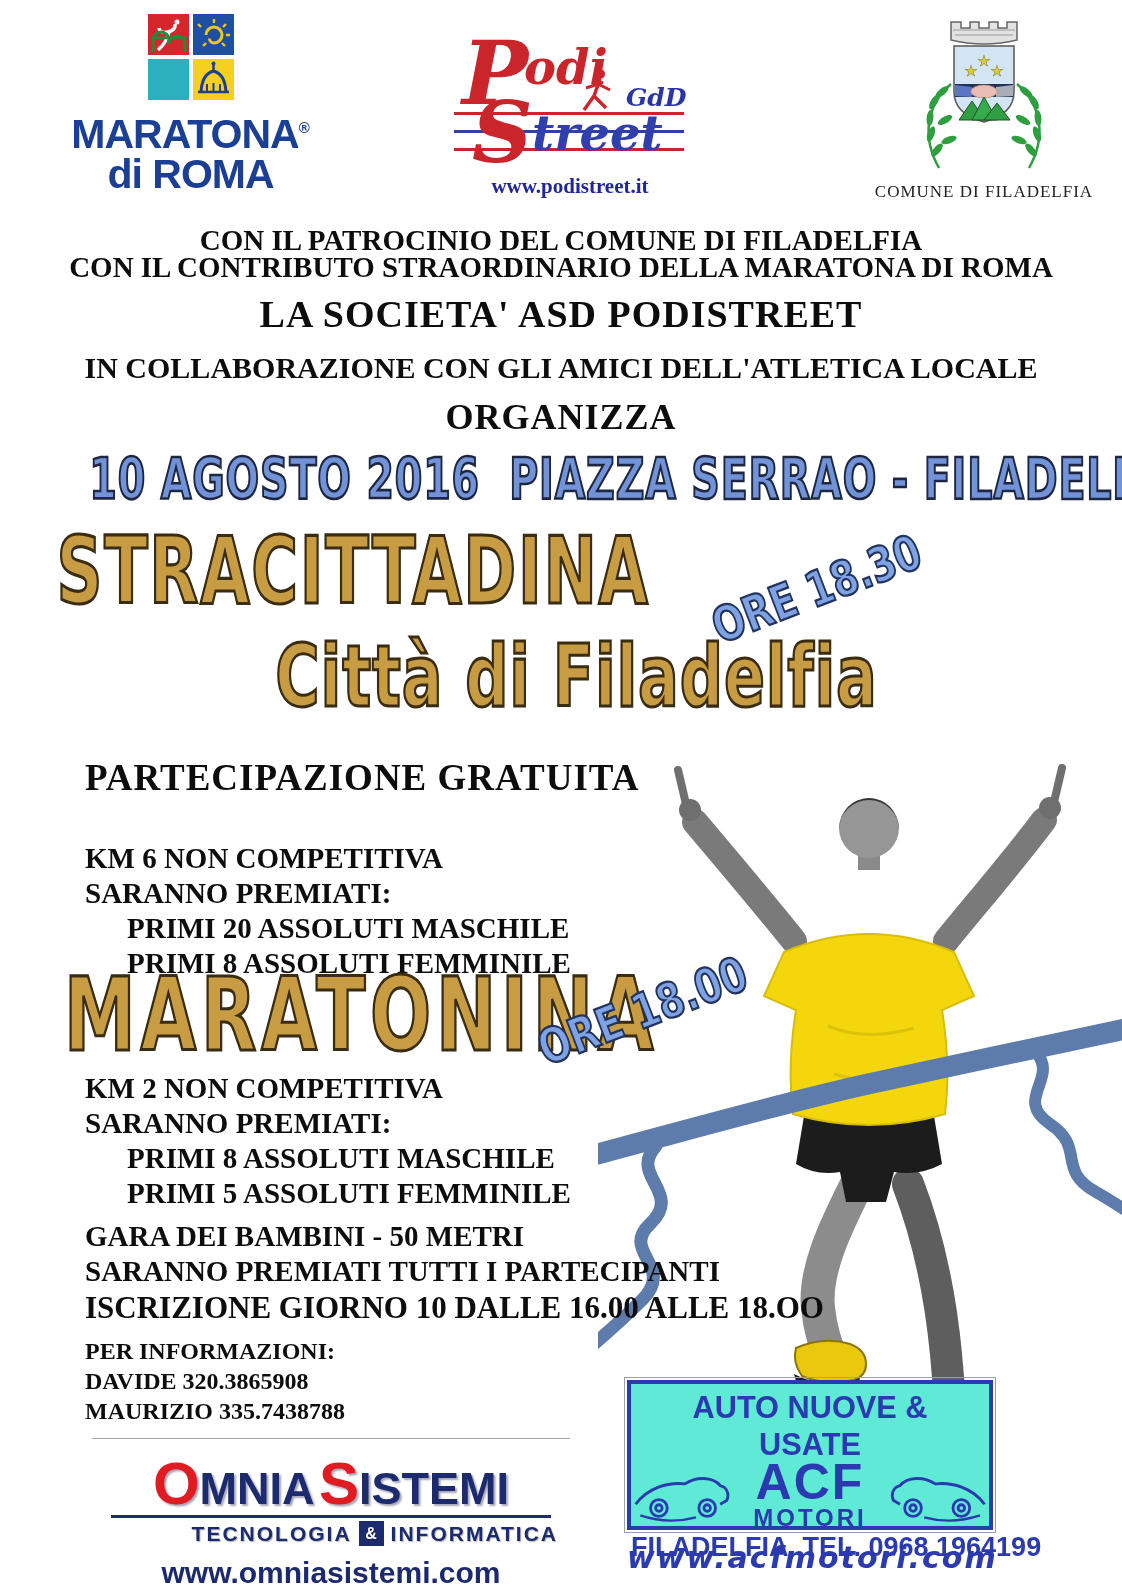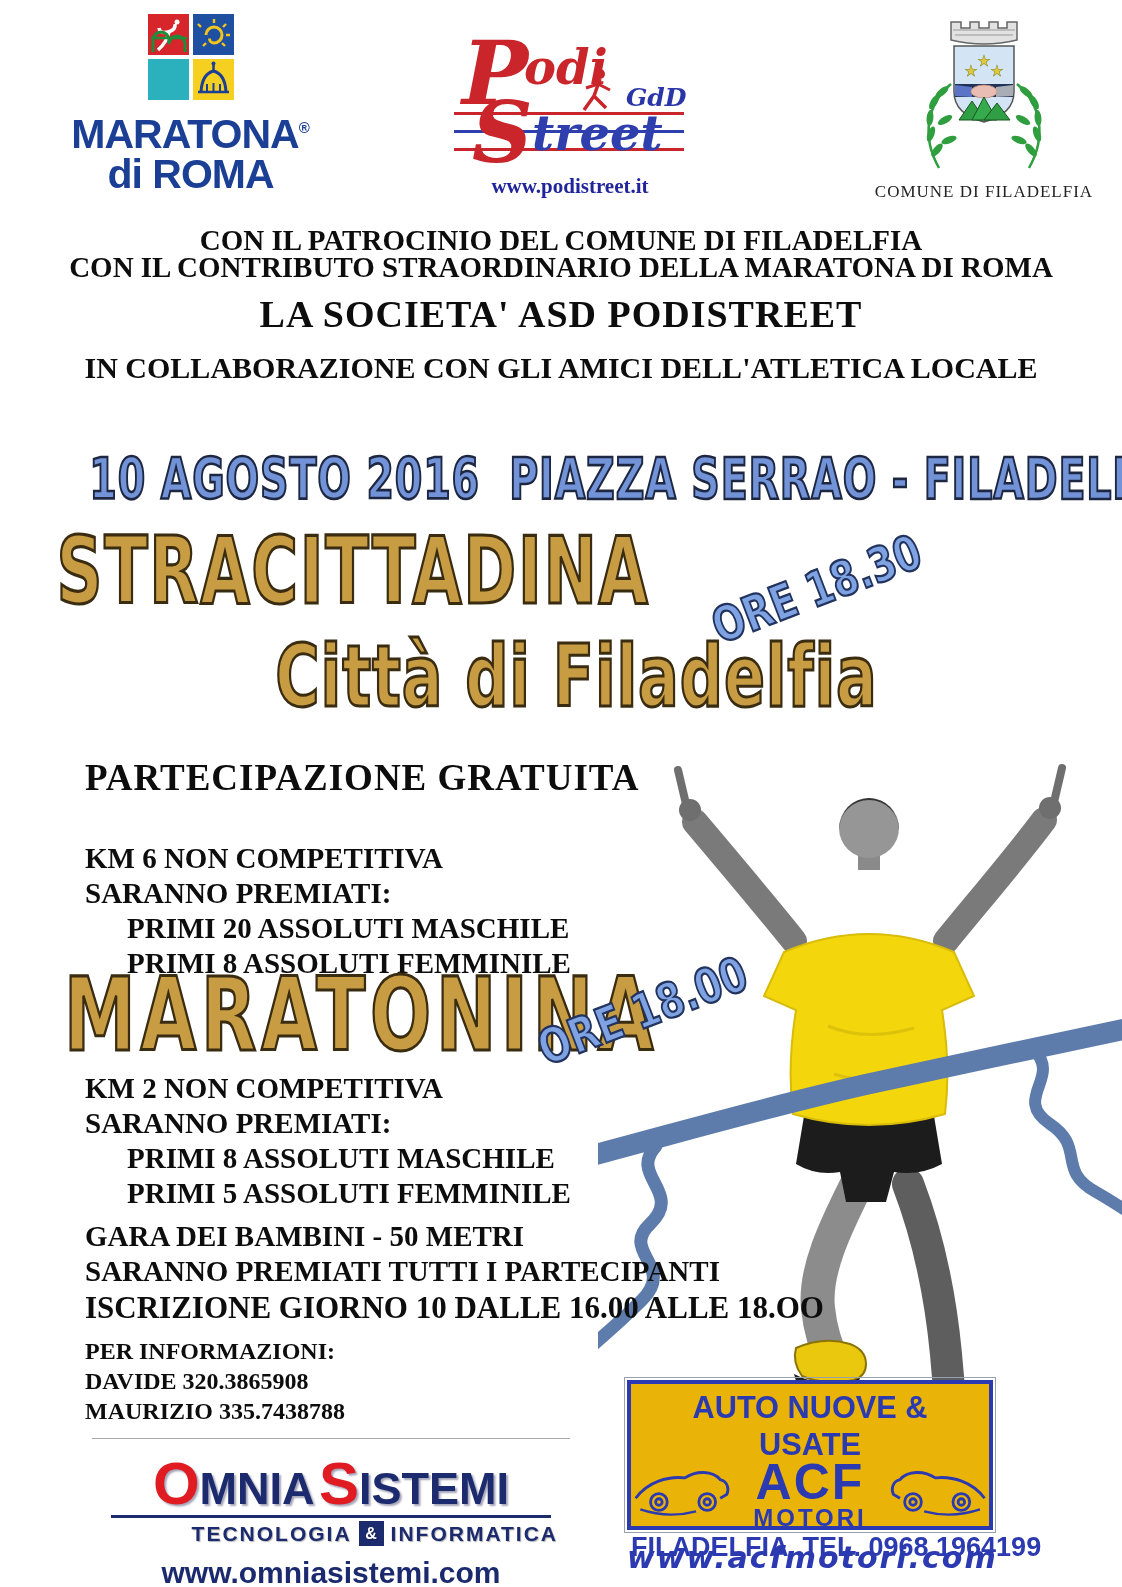--- a/index.html
+++ b/index.html
@@ -74,24 +74,24 @@
                font-weight:bold; font-size:21px; color:#1c2a6e; letter-spacing:2px;
                text-shadow:1px 1px 1px rgba(0,0,0,.3); }
   .amp-box { background:#1c2a6e; color:#fff; width:25px; height:25px; display:flex;
              align-items:center; justify-content:center; font-size:16px; letter-spacing:0; }
   .omnia-url { margin-top:10px; font-family:Liberation Sans, sans-serif; font-weight:bold;
                font-size:30px; color:#1b2a6e; }
 
   
   .acf-box { position:absolute; left:627px; top:1380px; width:358px; height:142px;
              border:4px solid #2b3ab0; outline:1px solid #98a0b2; outline-offset:2px;
-             background:#eab308; text-align:center;
+             background:#5eead4; text-align:center;
              font-family:"Liberation Sans", sans-serif; color:#2b3ab0; font-weight:bold; }
   .acf-line1 { font-size:32px; margin-top:5px; transform:scaleX(0.96); }
-  .acf-mid { display:flex; justify-content:center; gap:20px; margin-top:-2px; }
+  .acf-mid { display:flex; justify-content:center; align-items:center; gap:20px; margin-top:-2px; }
   .acf-name { font-size:50px; line-height:.85; letter-spacing:2px; }
   .acf-sub  { font-size:24px; letter-spacing:3px; line-height:1; margin-top:2px; }
   .acf-line3 { font-size:27px; white-space:pre; margin-top:2px; }
   .acf-url { position:absolute; left:627px; top:1540px; width:358px; text-align:right;
              font-family:"DejaVu Sans", sans-serif; font-weight:bold; font-style:italic;
              font-size:30px; color:#2b3ab0; letter-spacing:2px; }
 </style>
 </head>
 <body>
 
@@ -220,20 +220,21 @@
         </g>
       </g>
     </svg>
     <div class="comune-caption">COMUNE DI FILADELFIA</div>
   </div>
 
   <div class="h-line pat1">CON IL PATROCINIO DEL COMUNE DI FILADELFIA</div>
   <div class="h-line soc">LA SOCIETA' ASD PODISTREET</div>
   <div class="h-line pat2">CON IL CONTRIBUTO STRAORDINARIO DELLA MARATONA DI ROMA</div>
   <div class="h-line coll">IN COLLABORAZIONE CON GLI AMICI DELL'ATLETICA LOCALE</div>
+  <div class="h-line org">ORGANIZZA</div>
 
   <div class="dateline fun">
     <span>10 AGOSTO 2016  PIAZZA SERRAO - FILADELFIA</span>
   </div>
 
   <div class="stra fun">
     <span>STRACITTADINA</span>
   </div>
   <div class="ore ore1 fun">ORE 18.30</div>
   <div class="citta fun">

